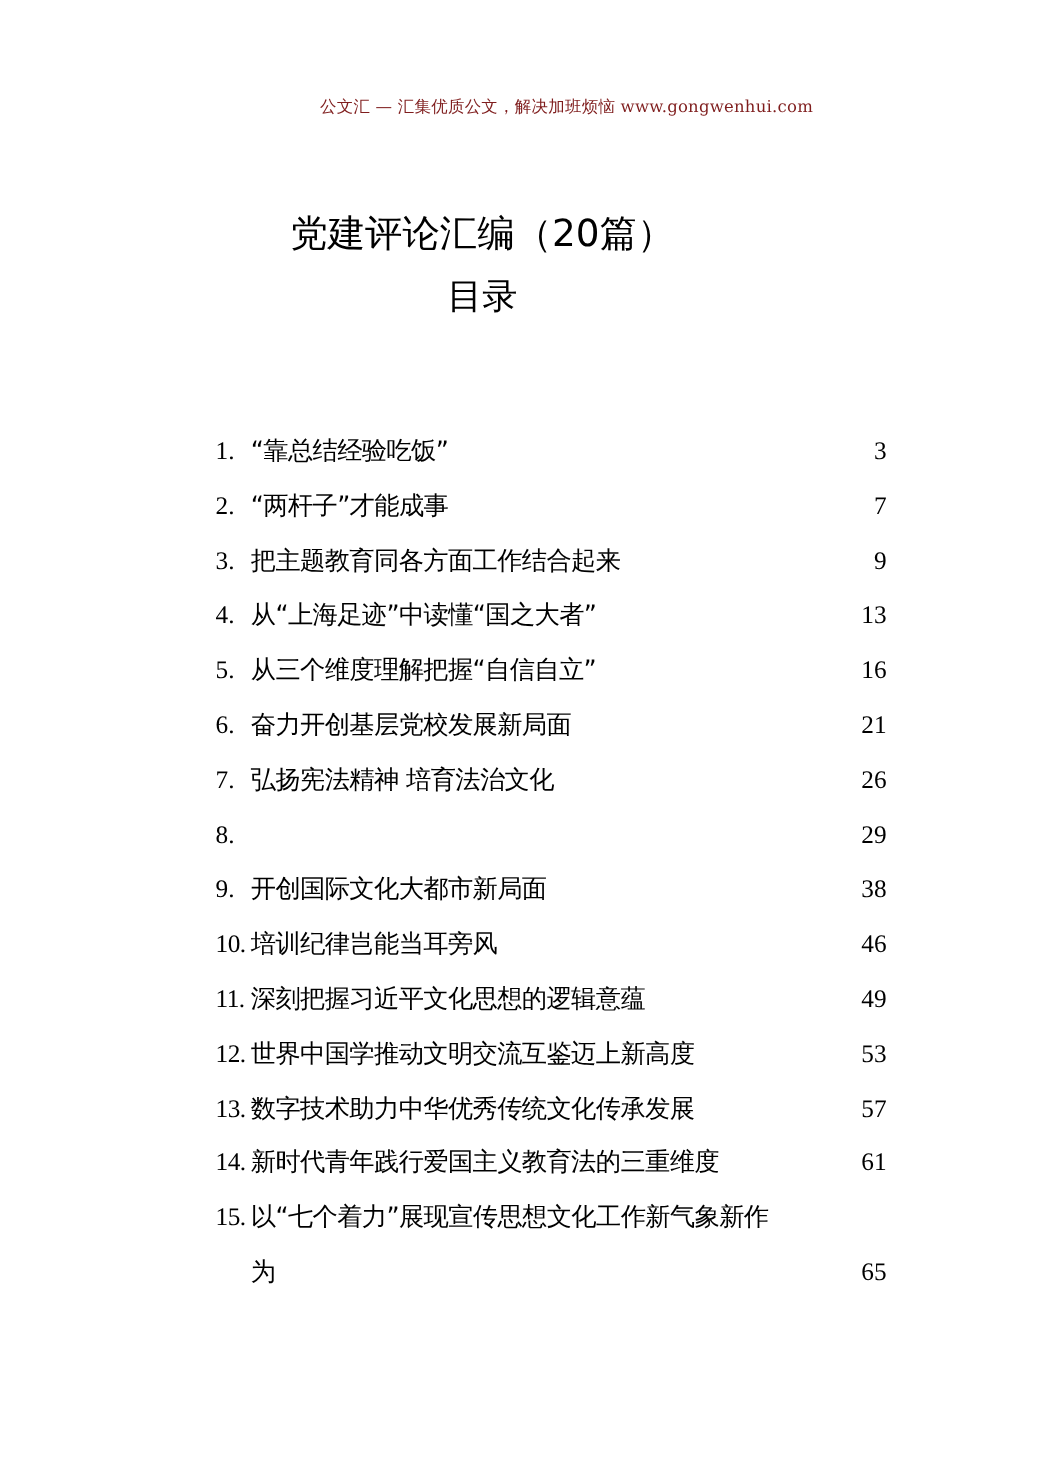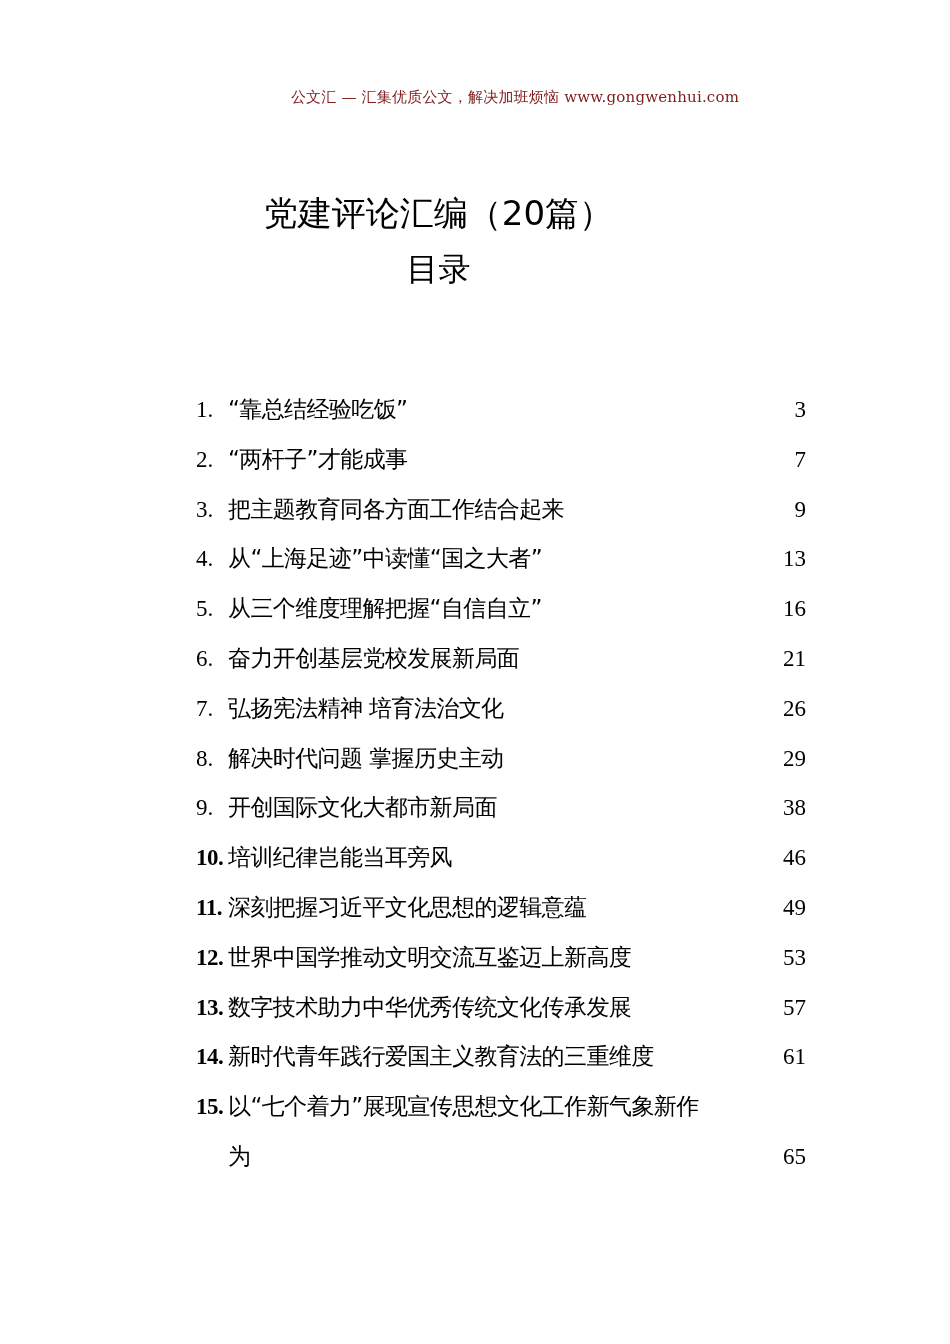--- a/index.html
+++ b/index.html
@@ -66,21 +66,20 @@
     }
     .toc-num {
       font-family: "Liberation Serif", serif;
       font-size: 23px;
       width: 32px;
       flex: 0 0 auto;
     }
     .toc-num.wide {
       width: 32px;
       letter-spacing: -0.5px;
-      font-weight: bold;
     }
     .toc-title {
       flex: 0 0 auto;
       letter-spacing: -0.6px;
     }
     .toc-leader {
       flex: 1 1 auto;
       overflow: hidden;
       font-family: "Liberation Serif", serif;
       font-size: 23px;
@@ -156,21 +155,20 @@
     <span class="toc-page">21</span>
   </div>
   <div class="toc-item">
     <span class="toc-num">7.</span>
     <span class="toc-title">弘扬宪法精神 培育法治文化</span>
     <span class="toc-leader"></span>
     <span class="toc-page">26</span>
   </div>
   <div class="toc-item">
     <span class="toc-num">8.</span>
-    <span class="toc-title">解决时代问题 掌握历史主动</span>
     <span class="toc-leader"></span>
     <span class="toc-page">29</span>
   </div>
   <div class="toc-item">
     <span class="toc-num">9.</span>
     <span class="toc-title">开创国际文化大都市新局面</span>
     <span class="toc-leader"></span>
     <span class="toc-page">38</span>
   </div>
   <div class="toc-item">

